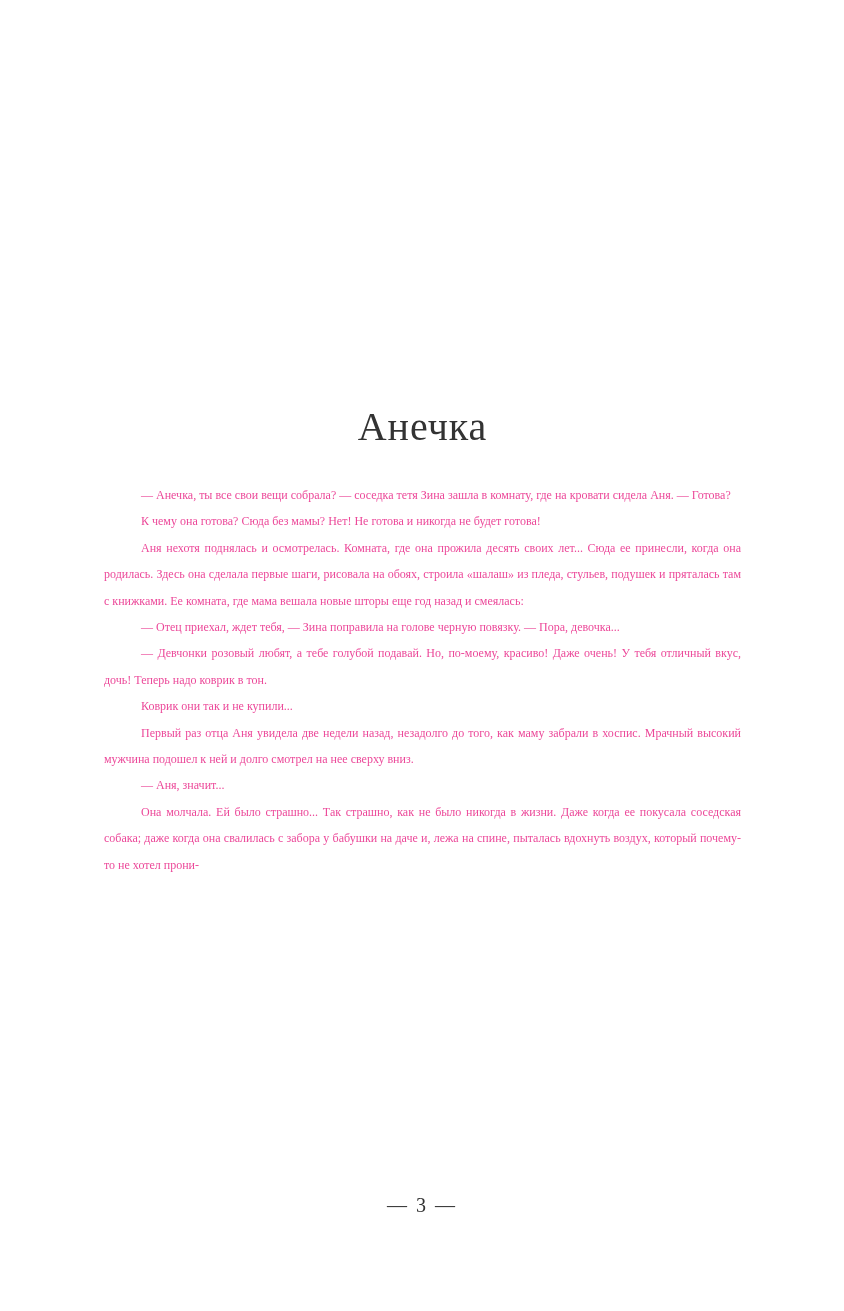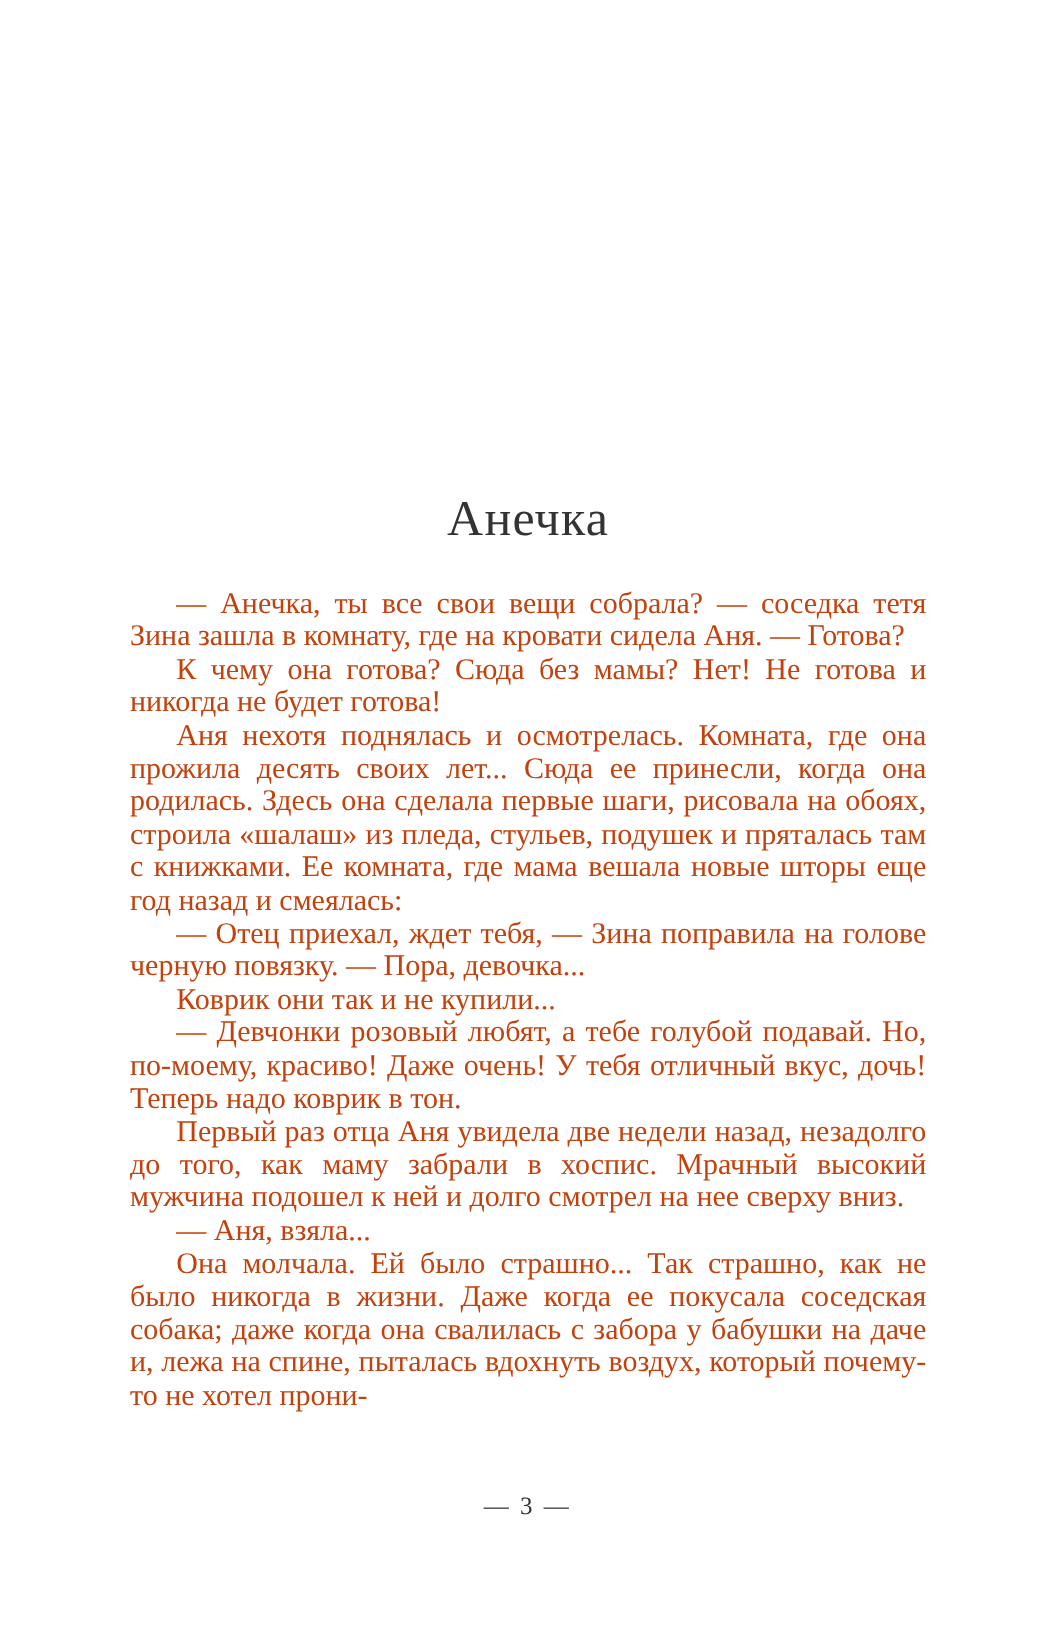--- a/index.html
+++ b/index.html
@@ -11,40 +11,40 @@
       width: 844px;
       height: 1311px;
       position: relative;
       font-family: "Liberation Serif", "DejaVu Serif", serif;
       color: #323232;
       overflow: hidden;
     }
     .book-page {
       position: absolute;
       left: 104px;
-      top: 392px;
+      top: 404px;
       width: 637px;
     }
     .chapter-title {
       font-family: "Liberation Serif", "DejaVu Serif", serif;
       font-weight: 400;
       font-size: 40px;
       line-height: 1.15;
       letter-spacing: 1px;
       text-align: center;
       margin: 0 0 32px 0;
       color: #333333;
     }
     .body-text p {
       margin: 0;
-      font-size: 24px;
+      font-size: 12px;
       line-height: 26.4px;
       text-align: justify;
       text-indent: 37px;
-      color: #c2410c;
+      color: #ec4899;
       hyphens: auto;
       -webkit-hyphens: auto;
     }
     .page-footer {
       position: absolute;
       left: 0;
       top: 1194px;
       width: 844px;
       text-align: center;
       font-size: 20px;
@@ -56,21 +56,21 @@
 <body>
 
 <div class="book-page">
   <h1 class="chapter-title">Анечка</h1>
 
   <div class="body-text">
     <p>— Анечка, ты все свои вещи собрала? — соседка тетя Зина зашла в комнату, где на кровати сидела Аня. — Готова?</p>
     <p>К чему она готова? Сюда без мамы? Нет! Не готова и никогда не будет готова!</p>
     <p>Аня нехотя поднялась и осмотрелась. Комната, где она прожила десять своих лет... Сюда ее принесли, когда она родилась. Здесь она сделала первые шаги, рисовала на обоях, строила «шалаш» из пледа, стульев, подушек и пряталась там с книжками. Ее комната, где мама вешала новые шторы еще год назад и смеялась:</p>
     <p>— Отец приехал, ждет тебя, — Зина поправила на голове черную повязку. — Пора, девочка...</p>
+    <p>— Девчонки розовый любят, а тебе голубой подавай. Но, по-моему, красиво! Даже очень! У тебя отличный вкус, дочь! Теперь надо коврик в тон.</p>
     <p>Коврик они так и не купили...</p>
-    <p>— Девчонки розовый любят, а тебе голубой подавай. Но, по-моему, красиво! Даже очень! У тебя отличный вкус, дочь! Теперь надо коврик в тон.</p>
     <p>Первый раз отца Аня увидела две недели назад, незадолго до того, как маму забрали в хоспис. Мрачный высокий мужчина подошел к ней и долго смотрел на нее сверху вниз.</p>
-    <p>— Аня, взяла...</p>
+    <p>— Аня, значит...</p>
     <p>Она молчала. Ей было страшно... Так страшно, как не было никогда в жизни. Даже когда ее покусала соседская собака; даже когда она свалилась с забора у бабушки на даче и, лежа на спине, пыталась вдохнуть воздух, который почему-то не хотел прони-</p>
   </div>
 </div>
 
 <div class="page-footer">— 3 —</div>
 
 </body></html>

